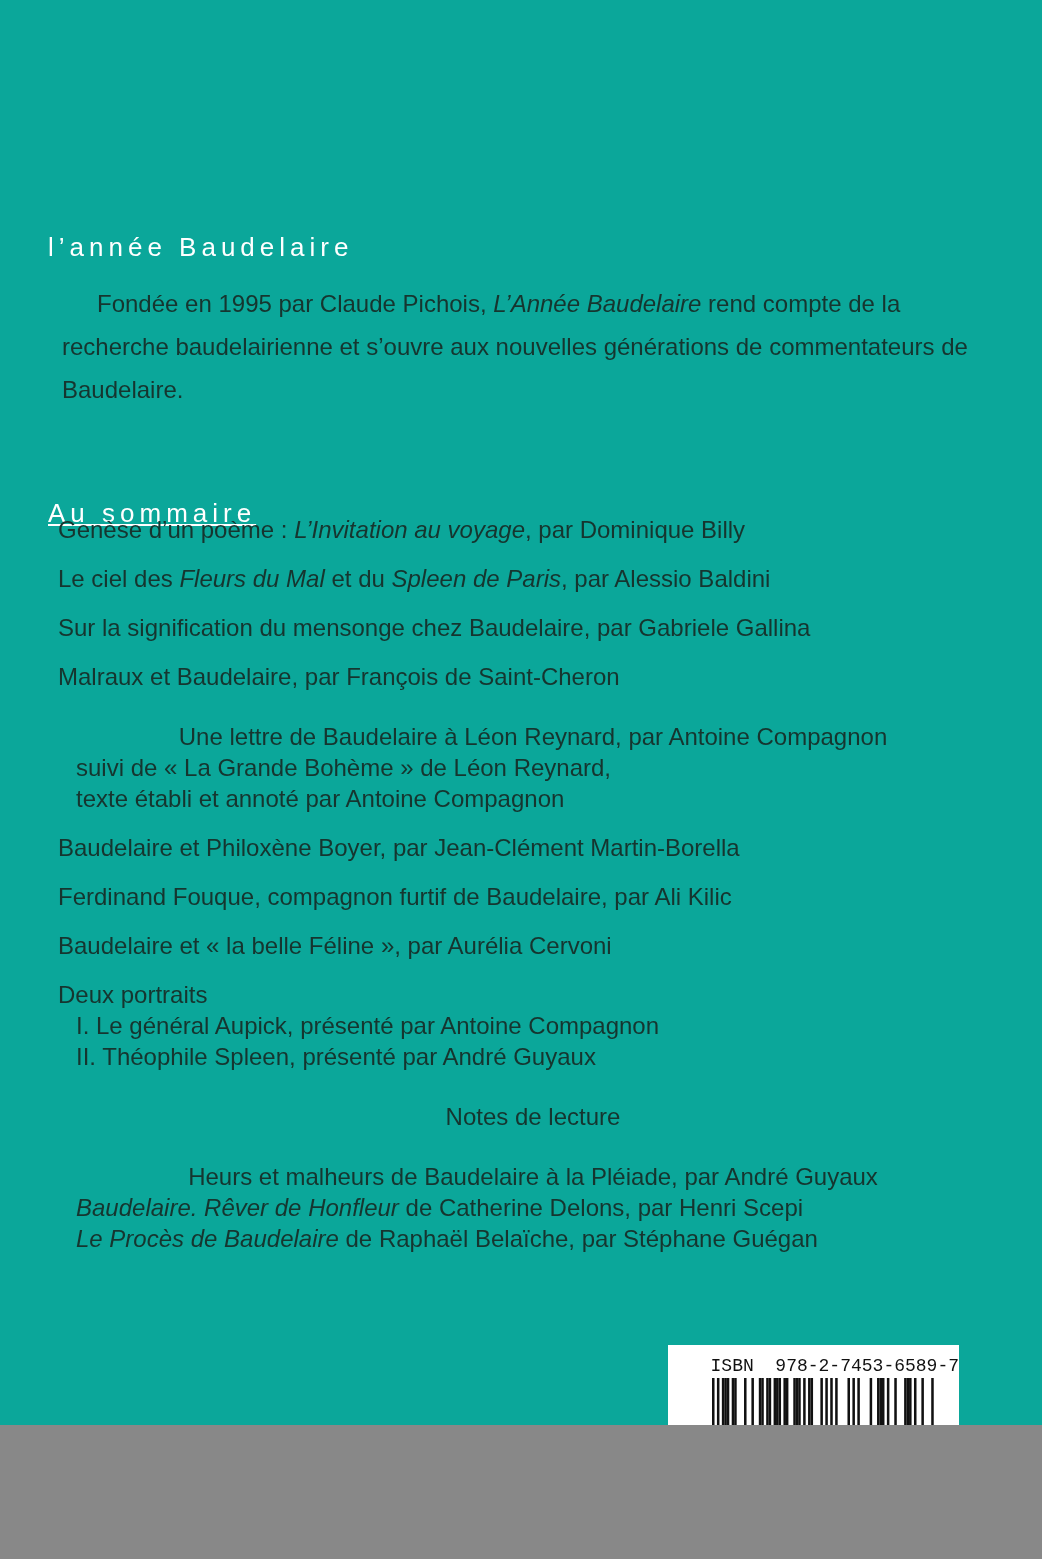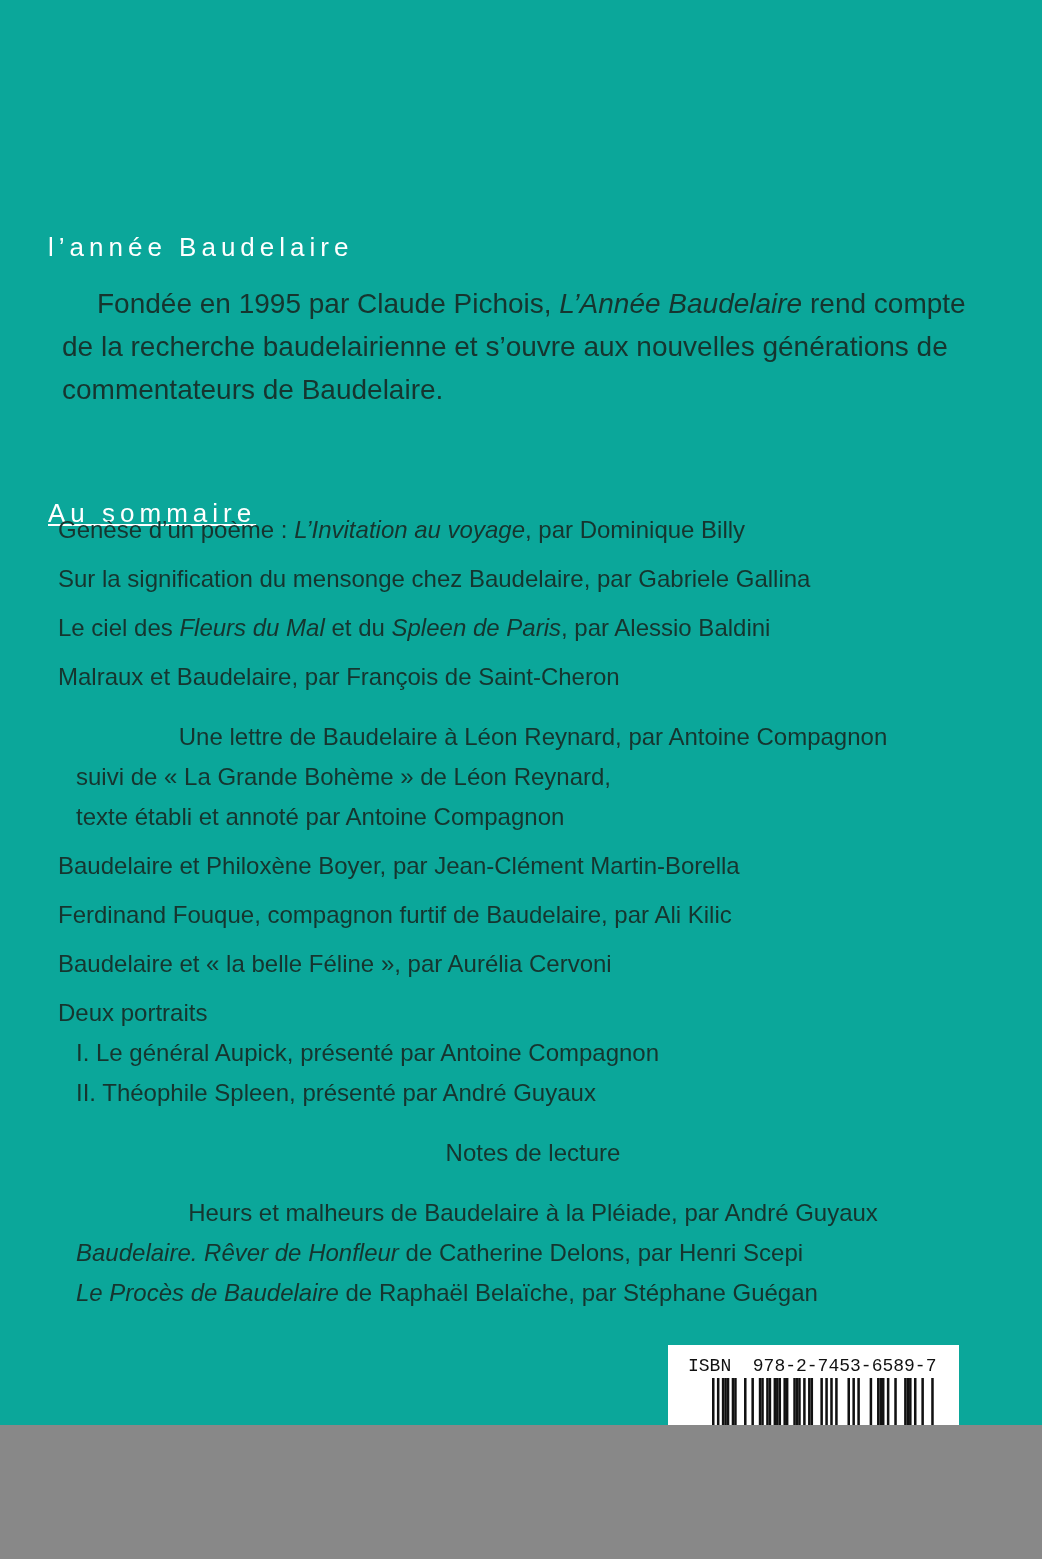--- a/index.html
+++ b/index.html
@@ -10,38 +10,38 @@
     -webkit-font-smoothing:antialiased;
   }
   .heading{
     position:absolute;left:48px;color:var(--heading,#FFFFFF);
     font-size:26px;letter-spacing:5px;font-weight:400;white-space:nowrap;
   }
   #title{top:232px;}
   #summary-heading{top:498px;text-decoration:underline;}
   .intro{
     position:absolute;left:62px;top:282px;width:912px;
-    color:var(--ink,#16352F);font-size:28px;line-height:43px;text-indent:35px;
+    color:var(--ink,#16352F);font-size:24px;line-height:43px;text-indent:35px;
   }
   .it{font-style:italic;}
   .summary{
     position:absolute;left:58px;top:516px;width:950px;
     color:var(--ink,#16352F);font-size:24px;line-height:27px;
   }
   .summary .item{margin-top:22px;}
   .summary .item:first-child{margin-top:0;}
-  .summary .item.sub{margin-top:13px;padding-left:18px;}
+  .summary .item.sub{margin-top:4px;padding-left:18px;}
   .summary .item.gap{margin-top:33px;text-align:center;}
   .barcode-box{
     position:absolute;left:668px;top:1345px;width:291px;height:161px;
     background:var(--paper,#FFFFFF);
   }
   .isbn-label{
     position:absolute;top:11px;left:0;width:100%;box-sizing:border-box;
-    padding-left:20px;text-align:left;color:#111;
+    padding-left:20px;text-align:right;color:#111;
     font-family:"Liberation Mono",monospace;font-size:18px;
     letter-spacing:0px;white-space:pre;
   }
   .bars{position:absolute;left:44px;top:33px;}
   .digit{
     position:absolute;top:122px;color:#111;
     font-family:"Liberation Mono",monospace;font-size:27px;font-weight:400;
     letter-spacing:1px;white-space:pre;
   }
   #ean-first{left:7px;}
@@ -54,22 +54,22 @@
 <div class="cover" style="--bg: #0BA79A; --ink: #16352F; --heading: #FFFFFF; --paper: #FFFFFF;">
 
   <div class="heading" id="title">l’année Baudelaire</div>
 
   <div class="intro" id="intro"><span>Fondée en 1995 par Claude Pichois, </span><span class="it">L’Année Baudelaire</span><span> rend compte de la recherche baudelairienne et s’ouvre aux nouvelles générations de commentateurs de Baudelaire.</span></div>
 
   <div class="heading" id="summary-heading">Au sommaire</div>
 
   <div class="summary" id="summary-list">
       <div class="item"><span>Genèse d’un poème : </span><span class="it">L’Invitation au voyage</span><span>, par Dominique Billy</span></div>
+      <div class="item"><span>Le ciel des </span><span class="it">Fleurs du Mal</span><span> et du </span><span class="it">Spleen de Paris</span><span>, par Alessio Baldini</span></div>
       <div class="item"><span>Sur la signification du mensonge chez Baudelaire, par Gabriele Gallina</span></div>
-      <div class="item"><span>Le ciel des </span><span class="it">Fleurs du Mal</span><span> et du </span><span class="it">Spleen de Paris</span><span>, par Alessio Baldini</span></div>
       <div class="item"><span>Malraux et Baudelaire, par François de Saint-Cheron</span></div>
       <div class="item gap"><span>Une lettre de Baudelaire à Léon Reynard, par Antoine Compagnon</span></div>
       <div class="item sub"><span>suivi de « La Grande Bohème » de Léon Reynard,</span></div>
       <div class="item sub"><span>texte établi et annoté par Antoine Compagnon</span></div>
       <div class="item"><span>Baudelaire et Philoxène Boyer, par Jean-Clément Martin-Borella</span></div>
       <div class="item"><span>Ferdinand Fouque, compagnon furtif de Baudelaire, par Ali Kilic</span></div>
       <div class="item"><span>Baudelaire et « la belle Féline », par Aurélia Cervoni</span></div>
       <div class="item"><span>Deux portraits</span></div>
       <div class="item sub"><span>I. Le général Aupick, présenté par Antoine Compagnon</span></div>
       <div class="item sub"><span>II. Théophile Spleen, présenté par André Guyaux</span></div>

